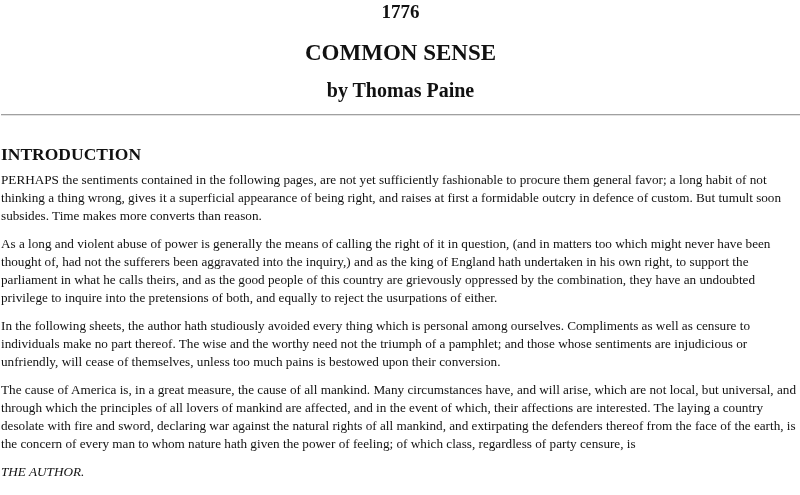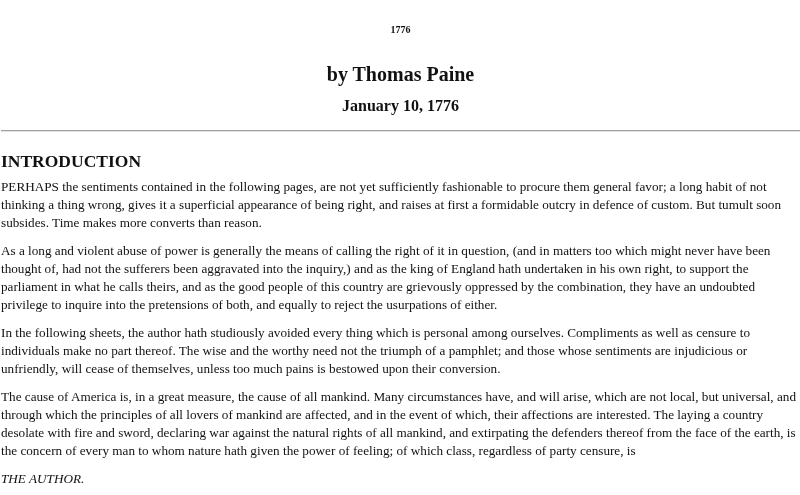--- a/index.html
+++ b/index.html
@@ -5,41 +5,41 @@
     html, body { margin: 0; padding: 0; background: #ffffff; }
     body {
       width: 800px; height: 495px; overflow: hidden;
       font-family: "Liberation Serif", "DejaVu Serif", serif;
       color: #111;
       font-size: 13.2px;
       line-height: 18px;
     }
     .page { padding: 0 0 0 1px; position: relative; }
     .center { text-align: center; font-weight: bold; margin: 0; }
-    .h-year { font-size: 10px; padding-top: 21px; height: 30px; line-height: 18px; }
+    .h-year { font-size: 19px; padding-top: 3px; height: 30px; line-height: 18px; }
     .h-title { font-size: 23px; line-height: 28px; margin-top: 6px; }
     .h-author { font-size: 20px; line-height: 20px; margin-top: 13px; }
     .h-date { font-size: 16px; line-height: 20px; margin-top: 12px; }
     hr.rule {
       border: none; border-top: 1px solid #a0a0a0; border-bottom: 1px solid #e2e2e2;
       margin: 14px 0 0 0; height: 0;
     }
-    .section-title { font-size: 17.5px; font-weight: bold; margin: 18px 0 0 0; line-height: 22px; }
+    .section-title { font-size: 17.5px; font-weight: bold; margin: 27px 0 0 0; line-height: 22px; }
     p.para { margin: 10px 0 0 0; }
     p.para.first { margin-top: 6px; }
     .sig { margin-top: 10px; }
     .sig .author { font-style: italic; display: block; }
   </style>
 </head>
 <body>
 
 <div class="page">
   <h3 class="center h-year">1776</h3>
+  <h1 class="center h-title">COMMON SENSE</h1>
   <h2 class="center h-author">by Thomas Paine</h2>
-  <h2 class="center h-date">January 10, 1776</h2>
 
   <hr class="rule">
 
   <h2 class="section-title">INTRODUCTION</h2>
 
   <p class="para first">PERHAPS the sentiments contained in the following pages, are not yet sufficiently fashionable to procure them general favor; a long habit of not thinking a thing wrong, gives it a superficial appearance of being right, and raises at first a formidable outcry in defence of custom. But tumult soon subsides. Time makes more converts than reason.</p>
   <p class="para">As a long and violent abuse of power is generally the means of calling the right of it in question, (and in matters too which might never have been thought of, had not the sufferers been aggravated into the inquiry,) and as the king of England hath undertaken in his own right, to support the parliament in what he calls theirs, and as the good people of this country are grievously oppressed by the combination, they have an undoubted privilege to inquire into the pretensions of both, and equally to reject the usurpations of either.</p>
   <p class="para">In the following sheets, the author hath studiously avoided every thing which is personal among ourselves. Compliments as well as censure to individuals make no part thereof. The wise and the worthy need not the triumph of a pamphlet; and those whose sentiments are injudicious or unfriendly, will cease of themselves, unless too much pains is bestowed upon their conversion.</p>
   <p class="para">The cause of America is, in a great measure, the cause of all mankind. Many circumstances have, and will arise, which are not local, but universal, and through which the principles of all lovers of mankind are affected, and in the event of which, their affections are interested. The laying a country desolate with fire and sword, declaring war against the natural rights of all mankind, and extirpating the defenders thereof from the face of the earth, is the concern of every man to whom nature hath given the power of feeling; of which class, regardless of party censure, is</p>
 

